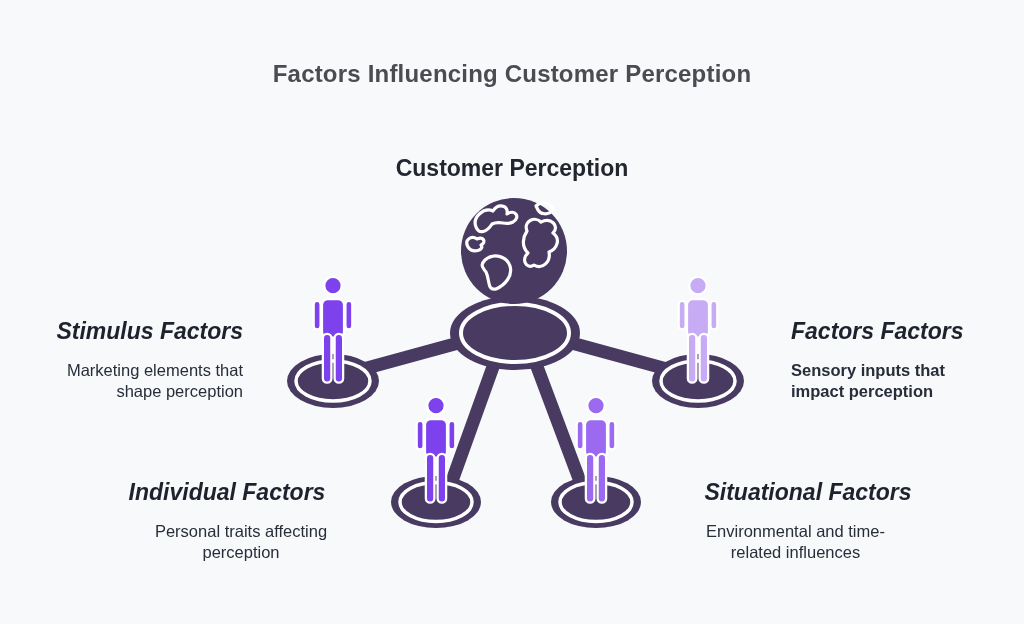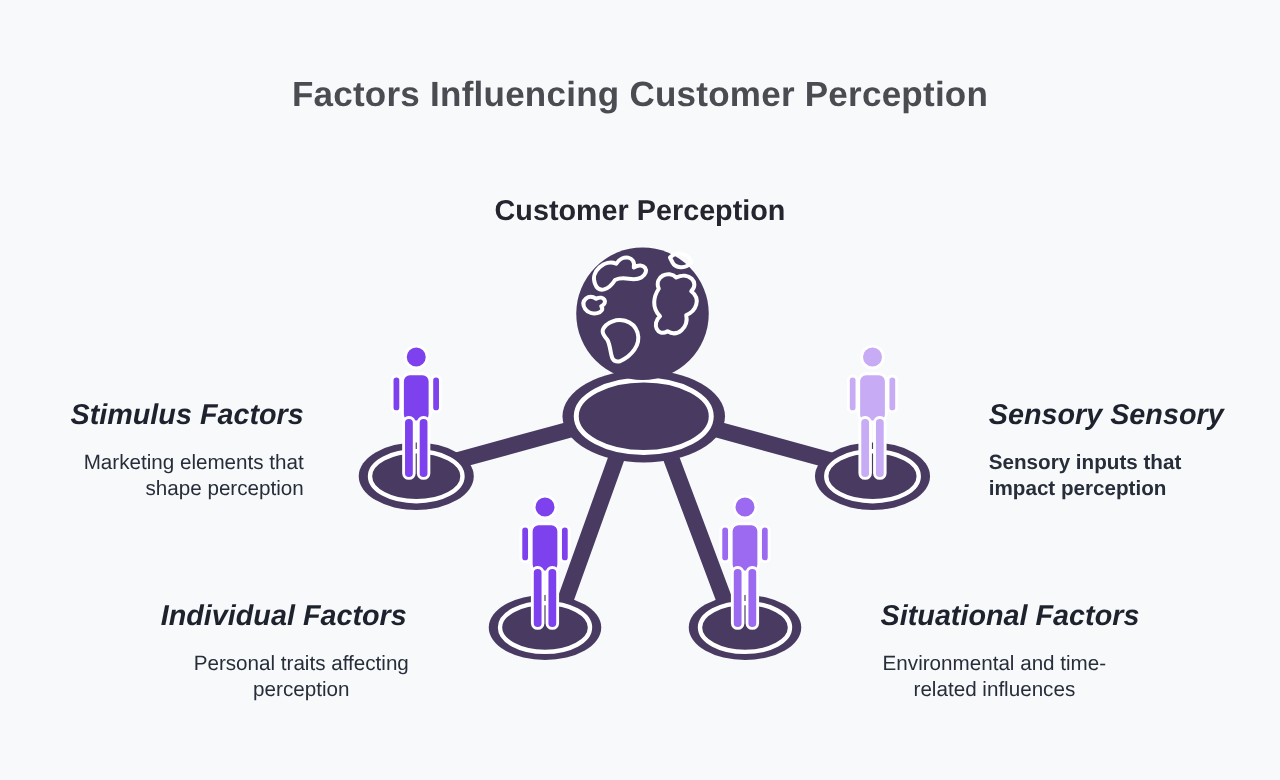--- a/index.html
+++ b/index.html
@@ -6,21 +6,21 @@
   body{
     width:1024px;height:624px;overflow:hidden;
     font-family:"Liberation Sans","DejaVu Sans",sans-serif;
     background:var(--background,#f8f9fb);
   }
   .canvas{position:relative;width:1024px;height:624px;background:var(--background,#f8f9fb);}
   .diagram-svg{position:absolute;left:0;top:0;width:1024px;height:624px;}
 
   .page-title{
     position:absolute;left:0;right:0;top:60px;
-    text-align:center;font-size:28px;font-weight:600;letter-spacing:.2px;
+    text-align:center;font-size:24px;font-weight:600;letter-spacing:.2px;
     color:var(--title_text,#4b4b52);
   }
   .center-label{
     position:absolute;left:0;right:0;top:155px;
     text-align:center;font-size:23px;font-weight:600;
     color:var(--node_label_text,#23262e);
   }
 
   .factor-block{position:absolute;}
   .factor-block .factor-label{
@@ -116,21 +116,21 @@
   <div class="page-title">Factors Influencing Customer Perception</div>
 
   <div class="center-label">Customer Perception</div>
 
   <div class="factor-block factor-stimulus">
     <h2 class="factor-label">Stimulus Factors</h2>
     <p class="factor-desc">Marketing elements that shape perception</p>
   </div>
 
   <div class="factor-block factor-sensory">
-    <h2 class="factor-label">Sensory Sensory</h2>
+    <h2 class="factor-label">Factors Factors</h2>
     <p class="factor-desc">Sensory inputs that impact perception</p>
   </div>
 
   <div class="factor-block factor-individual">
     <h2 class="factor-label">Individual Factors</h2>
     <p class="factor-desc">Personal traits affecting perception</p>
   </div>
 
   <div class="factor-block factor-situational">
     <h2 class="factor-label">Situational Factors</h2>

